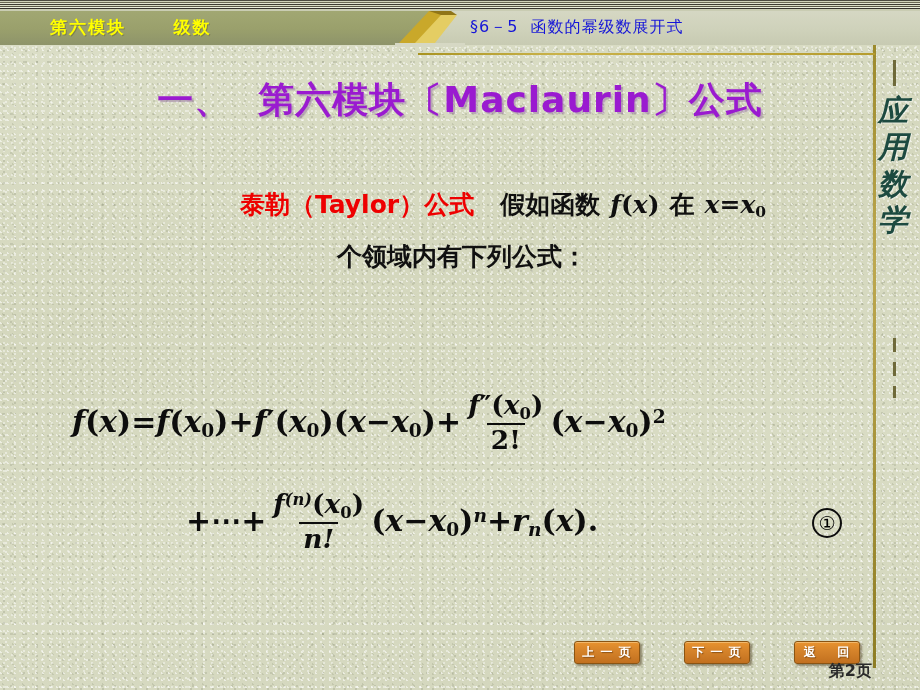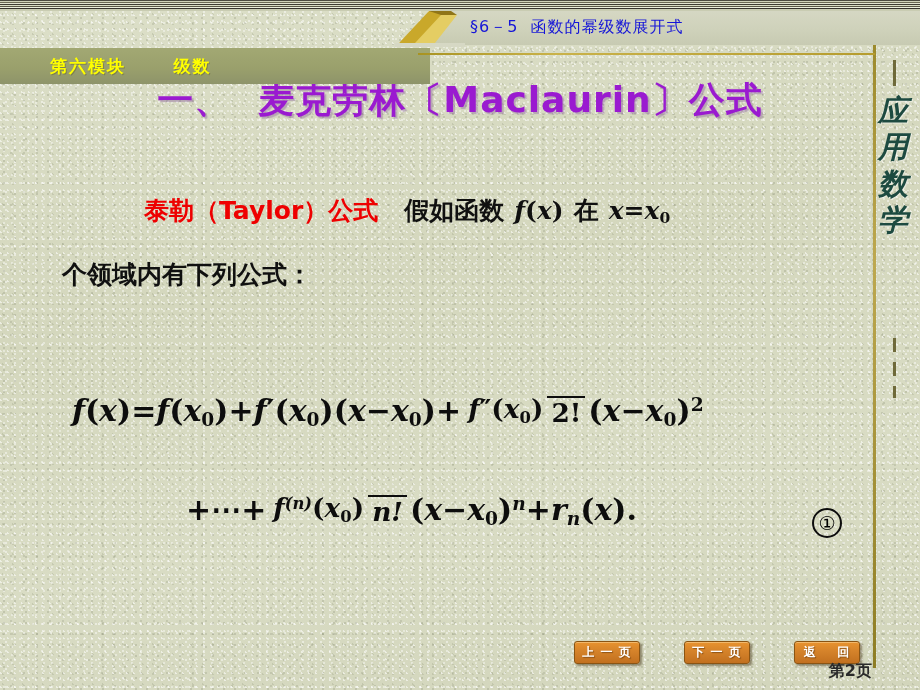--- a/index.html
+++ b/index.html
@@ -60,21 +60,20 @@
     width: 920px; height: 36px;
     z-index: 15;
   }
   .header-left {
     position: absolute;
     top: 0; left: 0;
     width: 430px; height: 36px;
     background: linear-gradient(to bottom, #a2a873 0%, #9aa06c 55%, #8e946a 100%);
     display: flex;
     align-items: center;
-    margin-top: 39px;
   }
   .header-left-label {
     color: #ffff00;
     font-family: "DejaVu Sans", sans-serif;
     font-weight: bold;
     font-size: 17px;
     letter-spacing: 2px;
     margin-left: 50px;
     text-shadow: 1px 1px 0 rgba(90,90,50,.45);
     white-space: pre;
@@ -174,22 +173,23 @@
     position: absolute;
     top: 182px; left: 62px;
     width: 800px;
     z-index: 8;
     font-family: "DejaVu Sans", sans-serif;
     color: #101010;
   }
   .para-line {
     font-size: 25px;
     font-weight: bold;
-    line-height: 57px;
+    line-height: 45px;
     white-space: nowrap;
+    text-align: center;
   }
   .para-line.l1 { margin-left: 82px; }
   .para-line.l2 { margin-left: 0px; }
   .para-line.l3 { margin-left: 0px; }
 
   .red { color: #ee0000; }
   .mi  { font-family: "DejaVu Serif", serif; font-style: italic; font-weight: bold; }
   .mn  { font-family: "DejaVu Serif", serif; font-weight: bold; font-style: normal; }
   .sub { font-size: .62em; vertical-align: -0.28em; }
   .sup { font-size: .62em; vertical-align: 0.52em; }
@@ -203,21 +203,21 @@
     font-family: "DejaVu Serif", serif;
     font-weight: bold;
     color: #0d0d0d;
     white-space: nowrap;
   }
   .formula-1 { top: 393px; left: 72px; font-size: 30px; }
   .formula-2 { top: 492px; left: 186px; font-size: 30px; }
 
   .frac {
     display: inline-flex;
-    flex-direction: row;
+    flex-direction: column;
     align-items: center;
     vertical-align: middle;
     margin: 0 3px;
     position: relative;
     top: -2px;
   }
   .frac .num { padding: 0 4px 1px 4px; font-size: .88em; line-height: 1.05; }
   .frac .den { padding: 1px 4px 0 4px; font-size: .88em; line-height: 1.05; border-top: 2px solid #0d0d0d; }
 
   .circ-num {
@@ -302,21 +302,21 @@
   <div class="vert-dash-top"></div>
   <div class="vert-dash-bot"></div>
 
   <div class="vert-calligraphy">
     <span>应</span>
     <span>用</span>
     <span>数</span>
     <span>学</span>
   </div>
 
-  <div class="slide-title">一、  麦克劳林〔Maclaurin〕公式</div>
+  <div class="slide-title">一、  第六模块〔Maclaurin〕公式</div>
 
   <div class="body-block">
 
     <div class="para-line l1"><span class="red">泰勒（Taylor）公式</span><span class="spw"></span><span>假如函数</span><span class="sp"></span><span class="mi">f</span><span class="mn">(</span><span class="mi">x</span><span class="mn">)</span><span class="sp"></span><span>在</span><span class="sp"></span><span class="mi">x</span><span class="mn">=</span><span class="mi">x</span><span class="mn sub">0</span></div>
 
 
     <div class="para-line l3"><span>个领域内有下列公式：</span></div>
   </div>
 
   <div class="formula formula-1"><span class="mi">f</span><span class="mn">(</span><span class="mi">x</span><span class="mn">)</span><span class="mn">=</span><span class="mi">f</span><span class="mn">(</span><span class="mi">x</span><span class="mn sub">0</span><span class="mn">)</span><span class="mn">+</span><span class="mi">f</span><span class="mn">′</span><span class="mn">(</span><span class="mi">x</span><span class="mn sub">0</span><span class="mn">)(</span><span class="mi">x</span><span class="mn">−</span><span class="mi">x</span><span class="mn sub">0</span><span class="mn">)</span><span class="mn">+</span><span class="frac">

